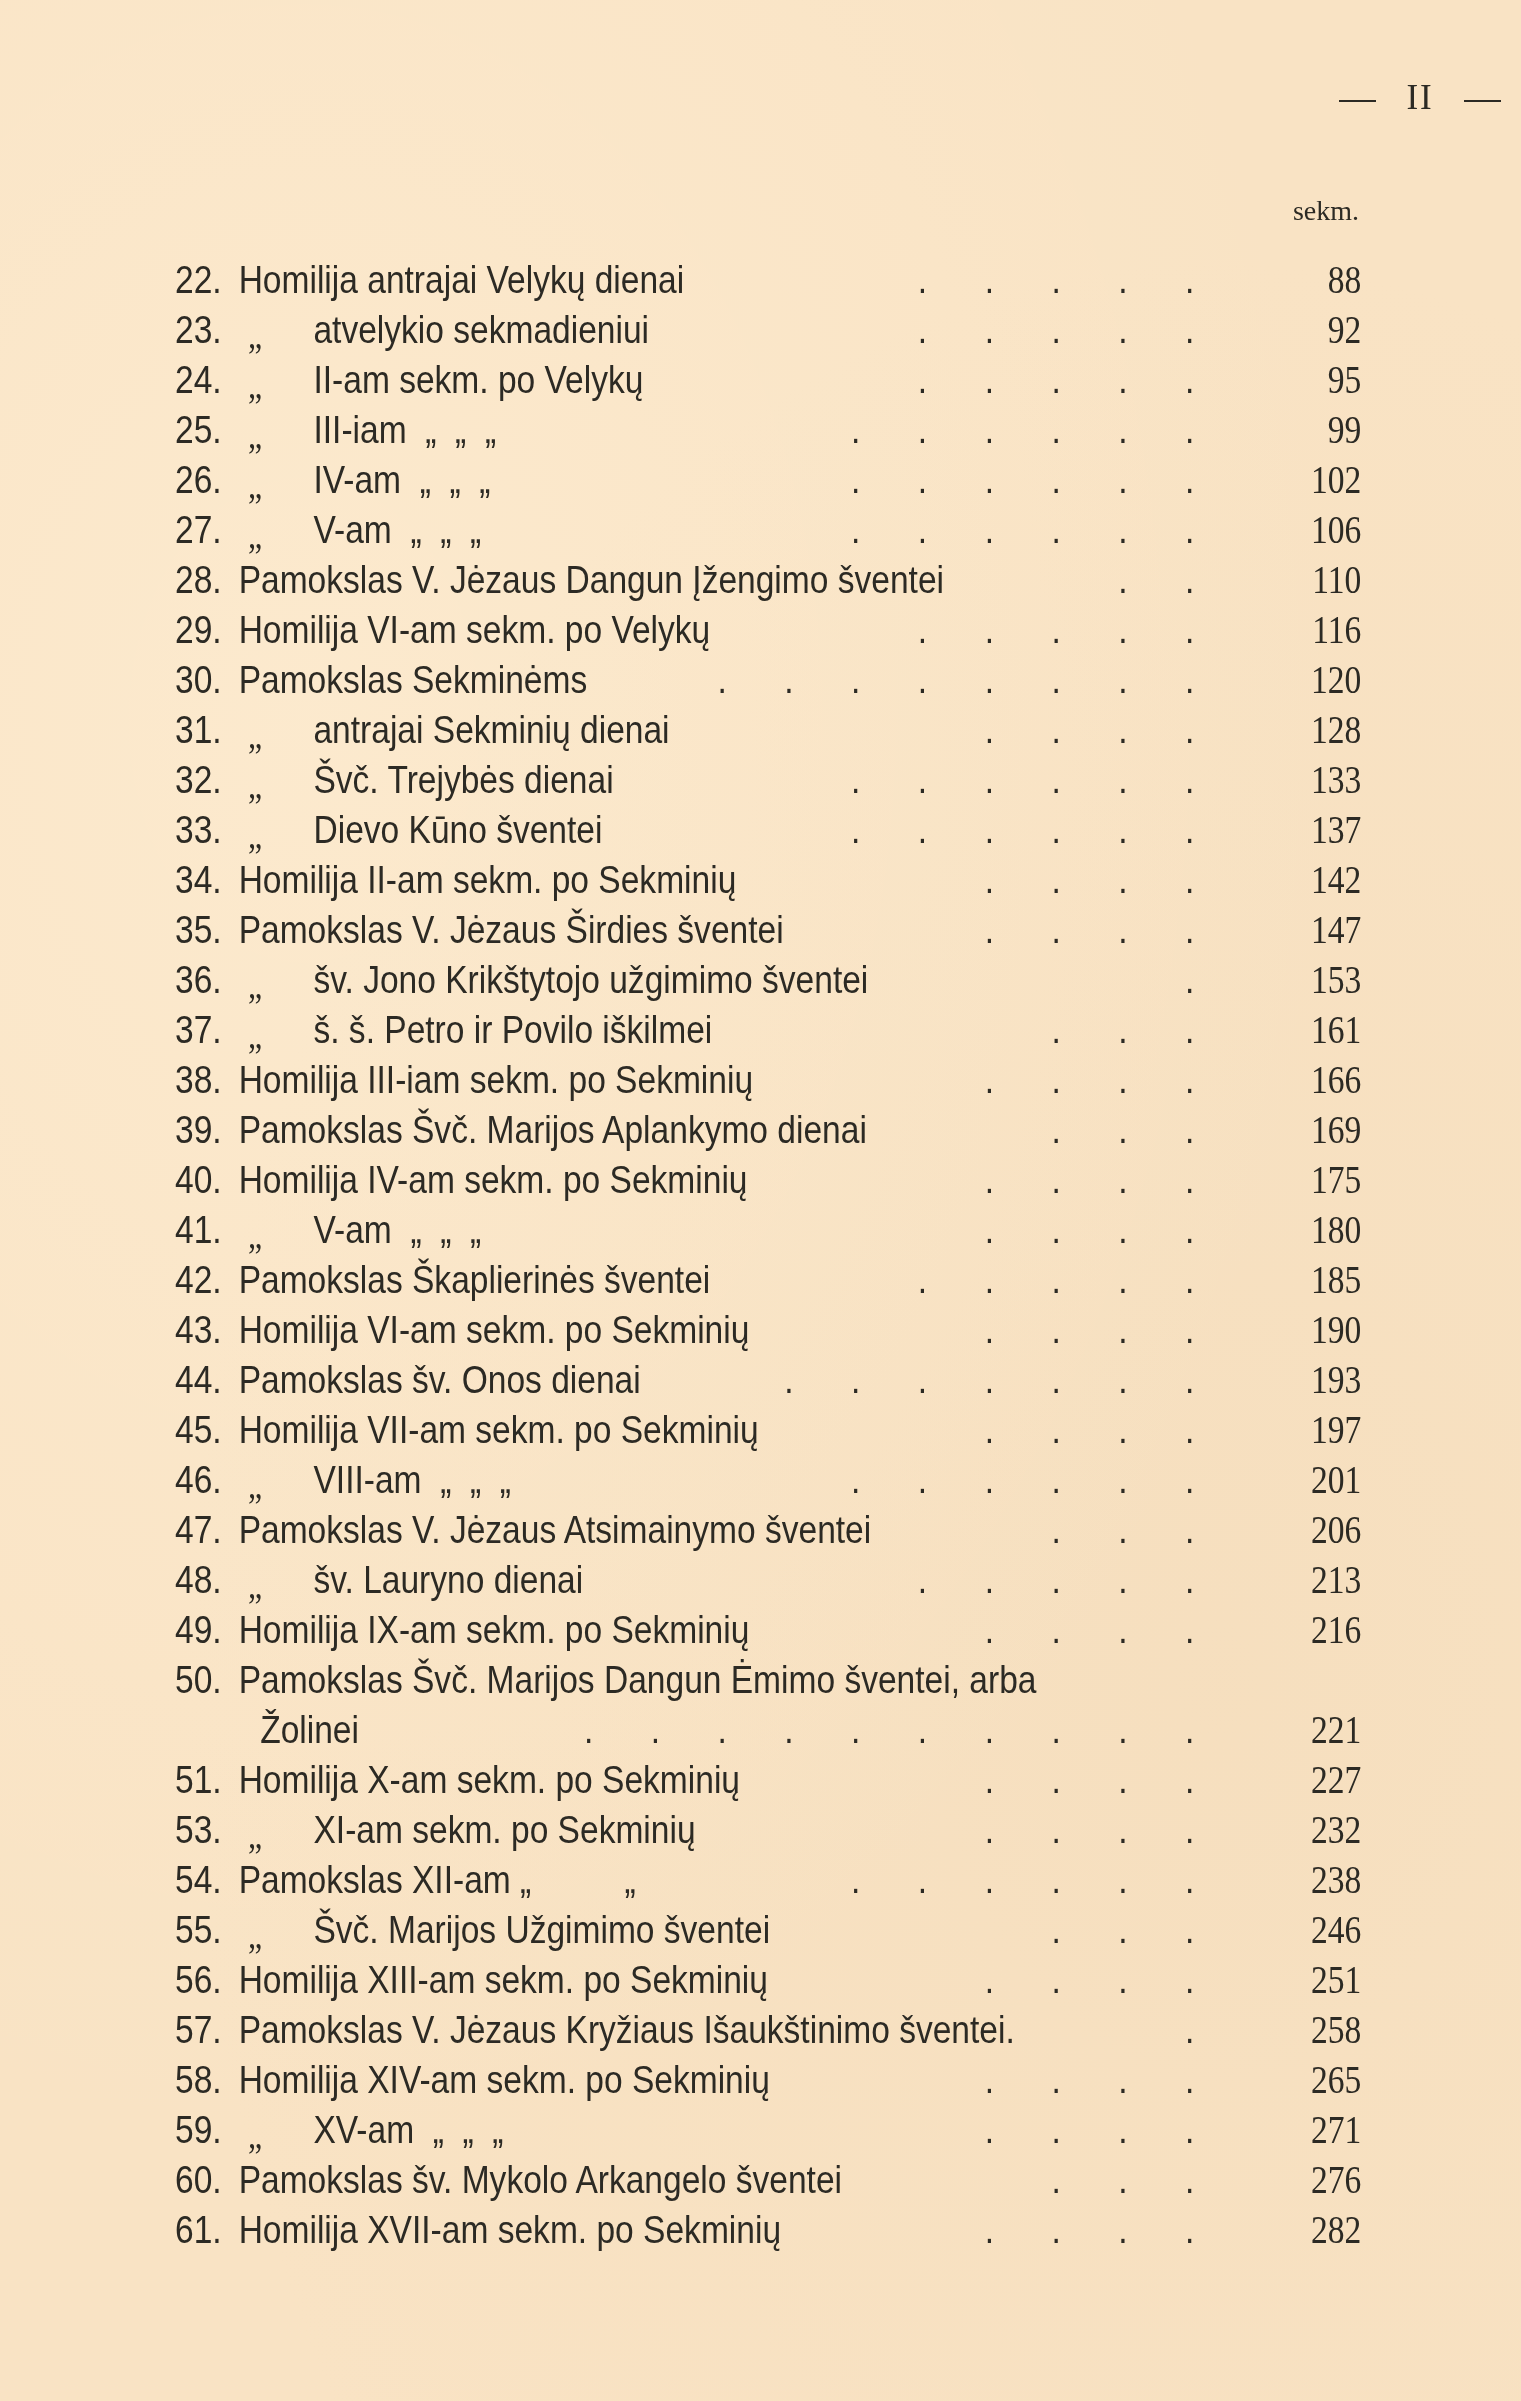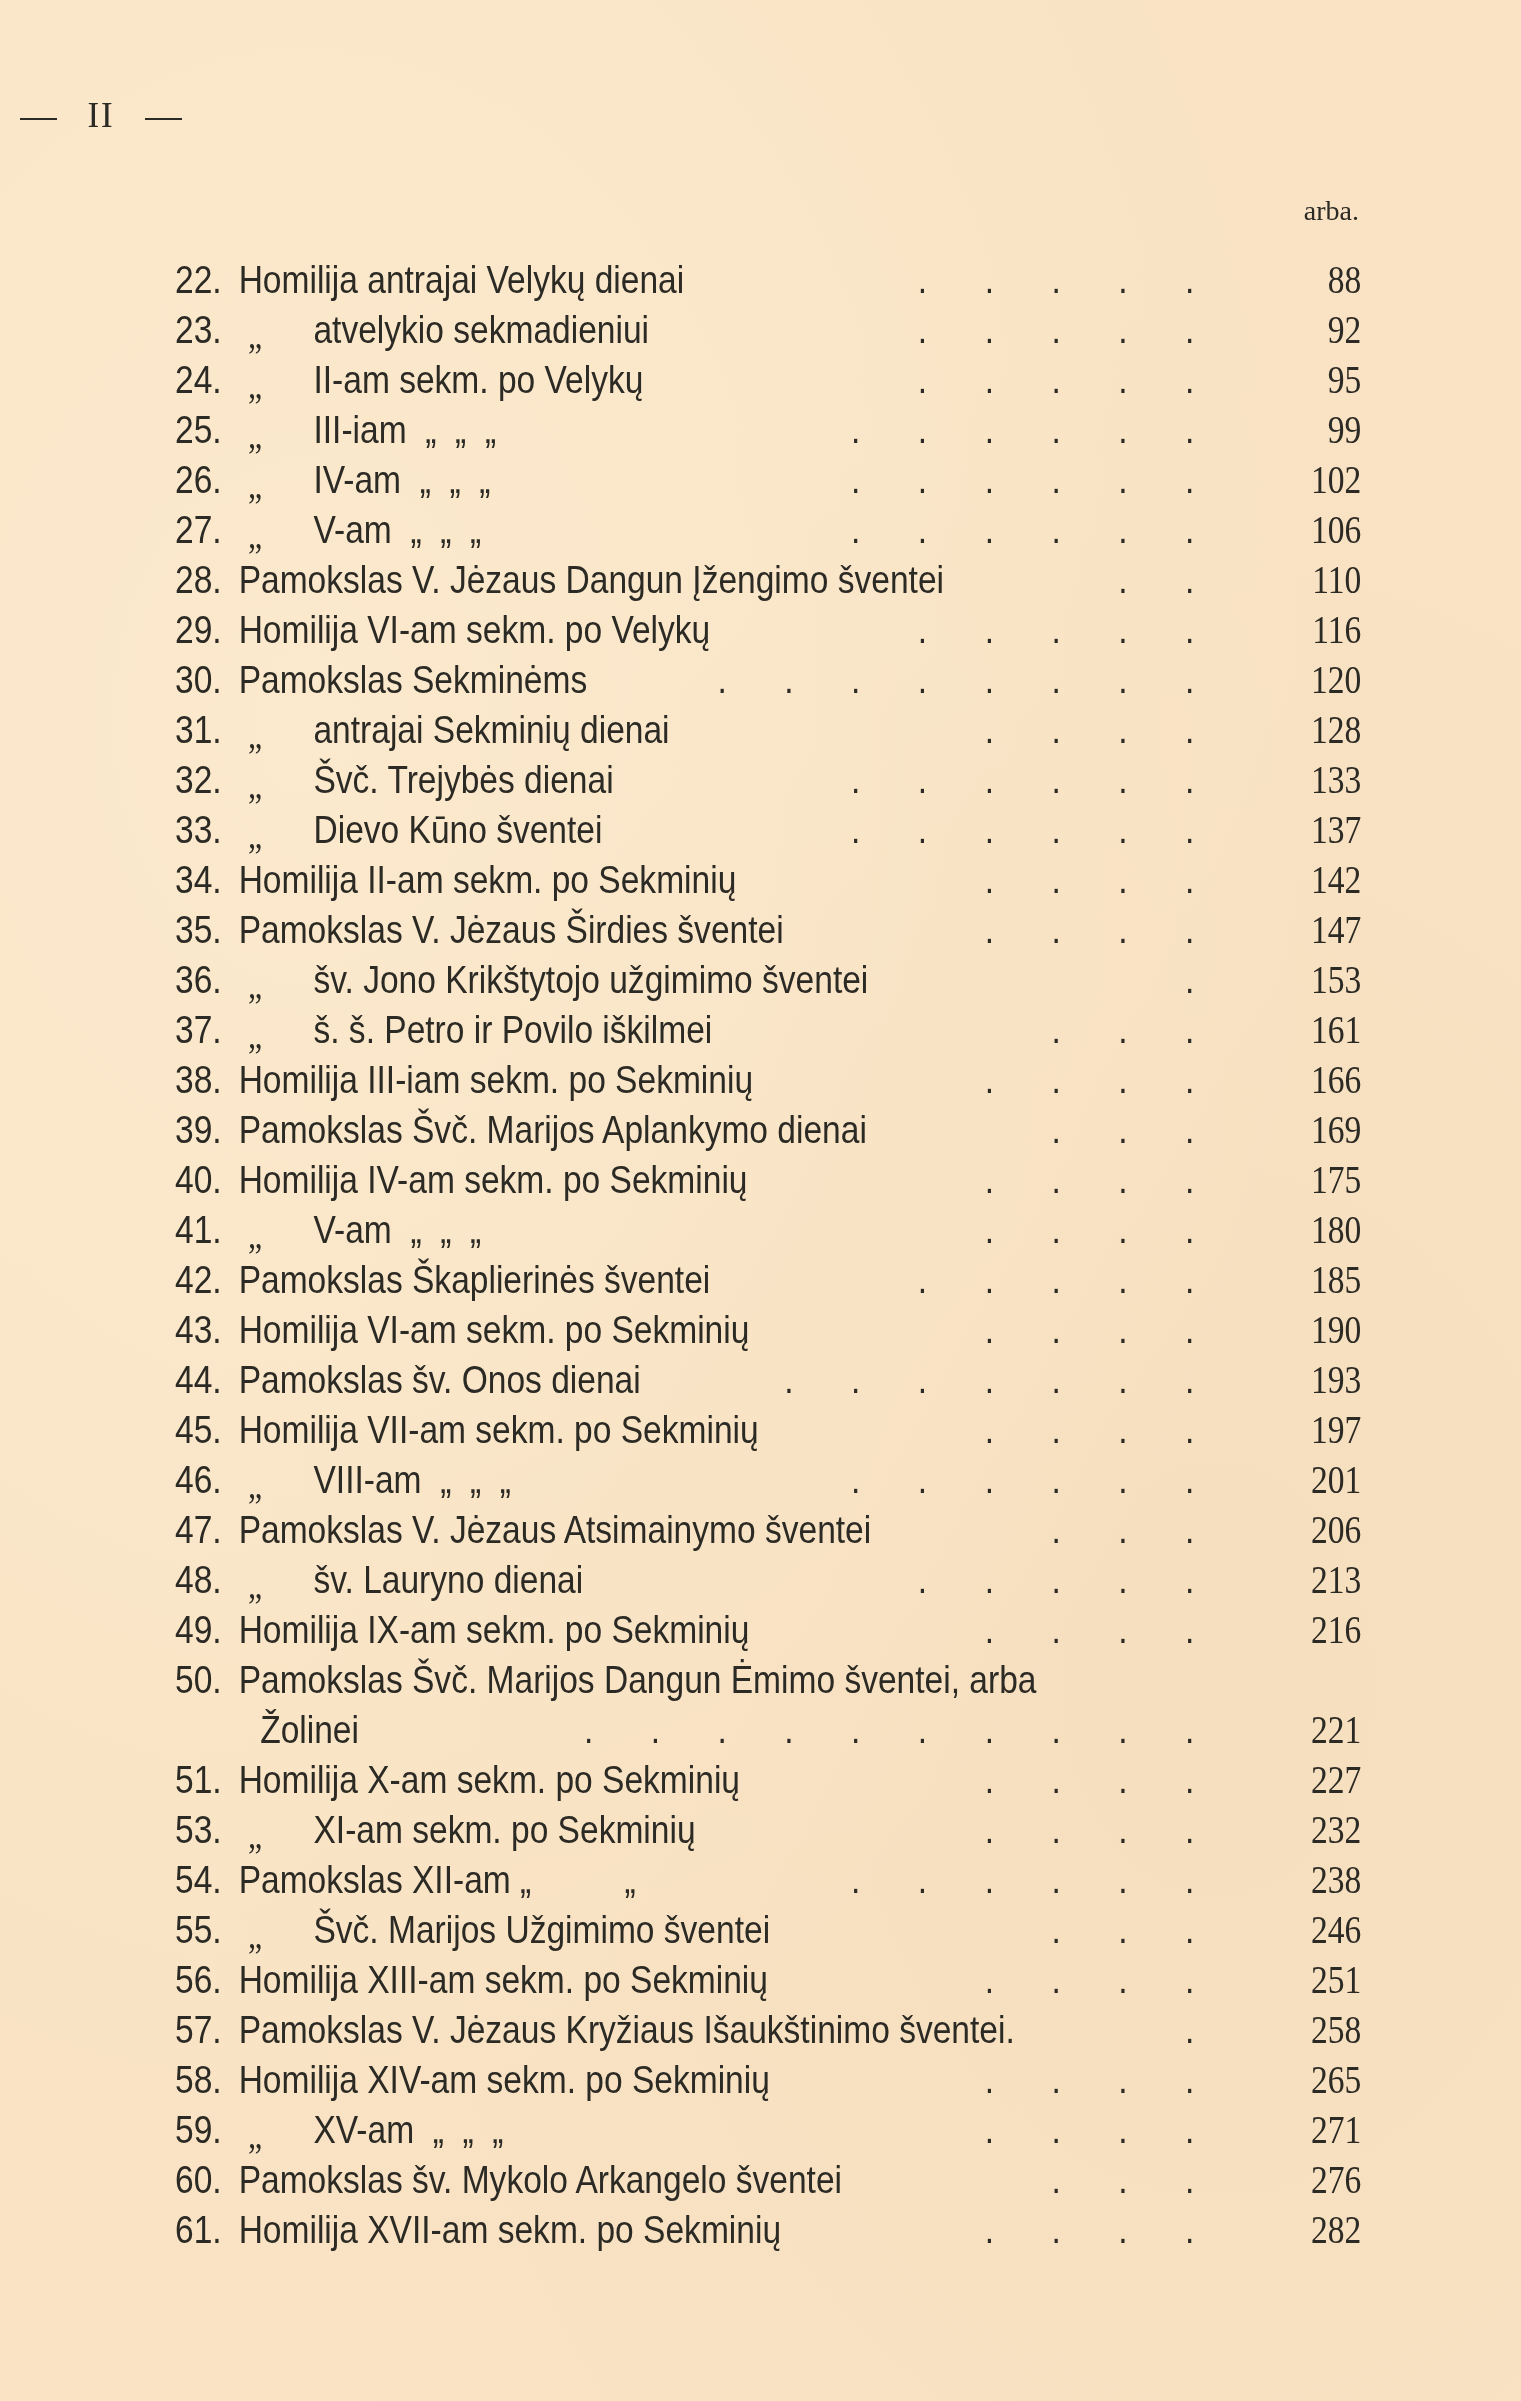--- a/index.html
+++ b/index.html
@@ -13,24 +13,24 @@
       background-image:
         radial-gradient(ellipse at 20% 30%, rgba(255,240,215,0.5), transparent 60%),
         radial-gradient(ellipse at 80% 70%, rgba(240,215,180,0.35), transparent 60%);
       position: relative;
       overflow: hidden;
       color: #2c2a24;
       font-family: "Liberation Sans Narrow", "Liberation Sans", sans-serif;
     }
     .page-header {
       position: absolute;
-      top: 96px;
+      top: 78px;
       left: 0;
       width: 100%;
-      text-align: left;
+      text-align: right;
       font-family: "Liberation Serif", serif;
       font-size: 35px;
       letter-spacing: 1.8px;
     }
     .page-header .dash {
       display: inline-block;
       width: 37px;
       height: 2.8px;
       background: #2c2a24;
       vertical-align: middle;
@@ -95,21 +95,21 @@
   </style>
 </head>
 <body>
 
 <div class="page-header">
   <span class="dash"></span>
   <span>II</span>
   <span class="dash"></span>
 </div>
 
-<div class="col-label">arba.</div>
+<div class="col-label">sekm.</div>
 
 <div class="toc" id="toc">
     <div class="row">
       <span class="num">22.</span>
       <span class="text full" style="white-space: pre;">Homilija antrajai Velykų dienai</span>
       <span class="dots">. . . . .</span>
       <span class="page">88</span>
     </div>
     <div class="row">
       <span class="num">23.</span>

